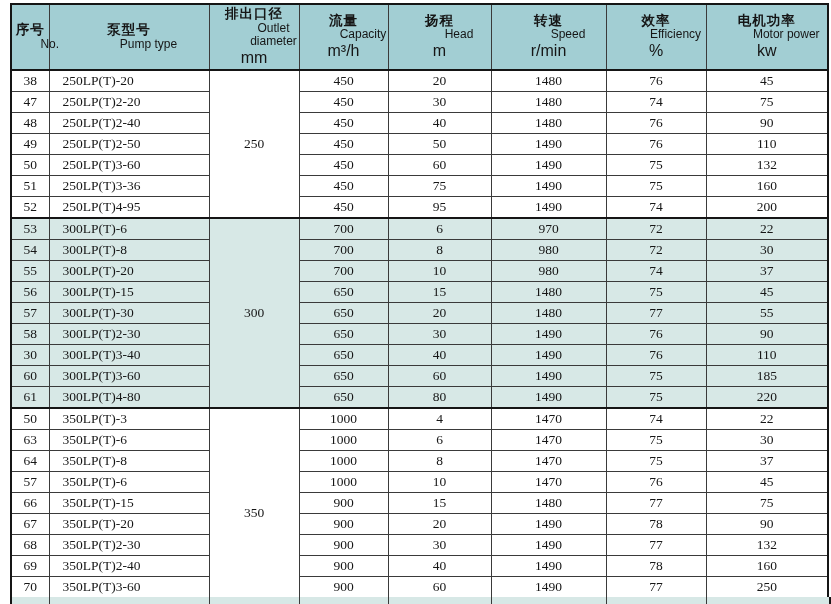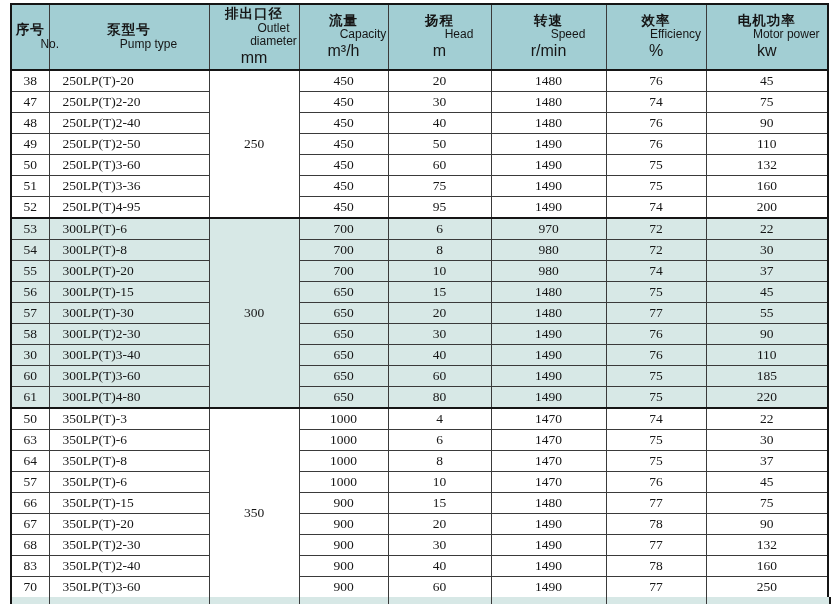--- a/index.html
+++ b/index.html
@@ -348,21 +348,21 @@
         <tr>
           <td class="c-no">68</td>
           <td class="c-pump">350LP(T)2-30</td>
           <td class="c-num">900</td>
           <td class="c-num">30</td>
           <td class="c-num">1490</td>
           <td class="c-num">77</td>
           <td class="c-num">132</td>
         </tr>
         <tr>
-          <td class="c-no">83</td>
+          <td class="c-no">69</td>
           <td class="c-pump">350LP(T)2-40</td>
           <td class="c-num">900</td>
           <td class="c-num">40</td>
           <td class="c-num">1490</td>
           <td class="c-num">78</td>
           <td class="c-num">160</td>
         </tr>
         <tr>
           <td class="c-no">70</td>
           <td class="c-pump">350LP(T)3-60</td>

